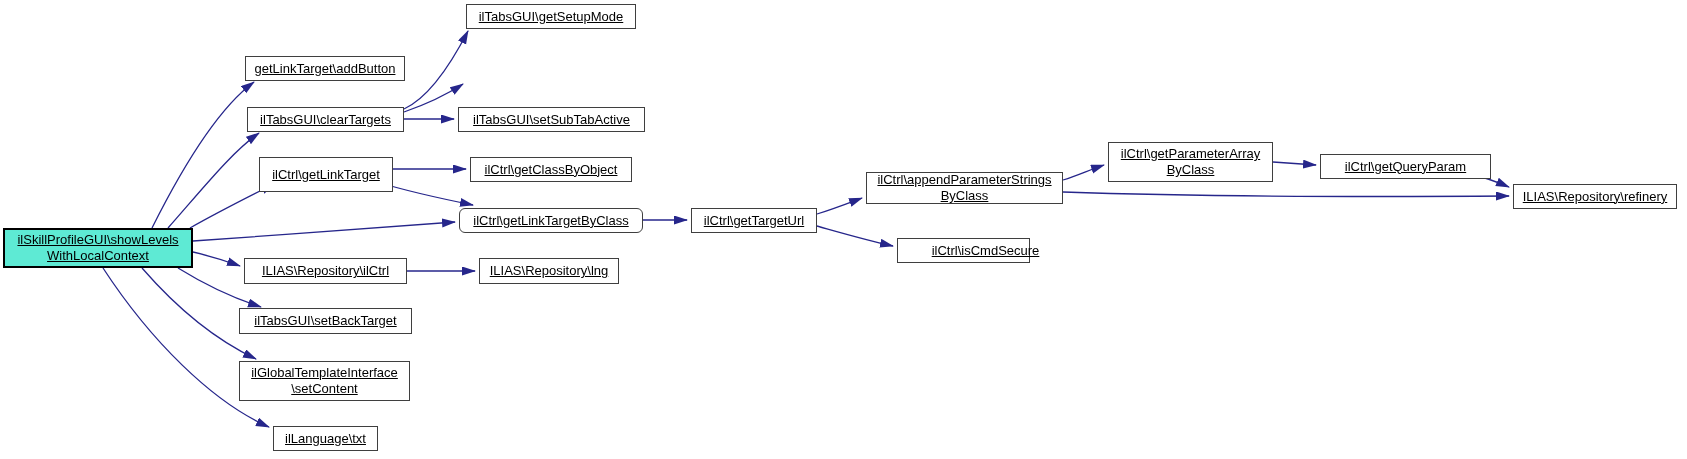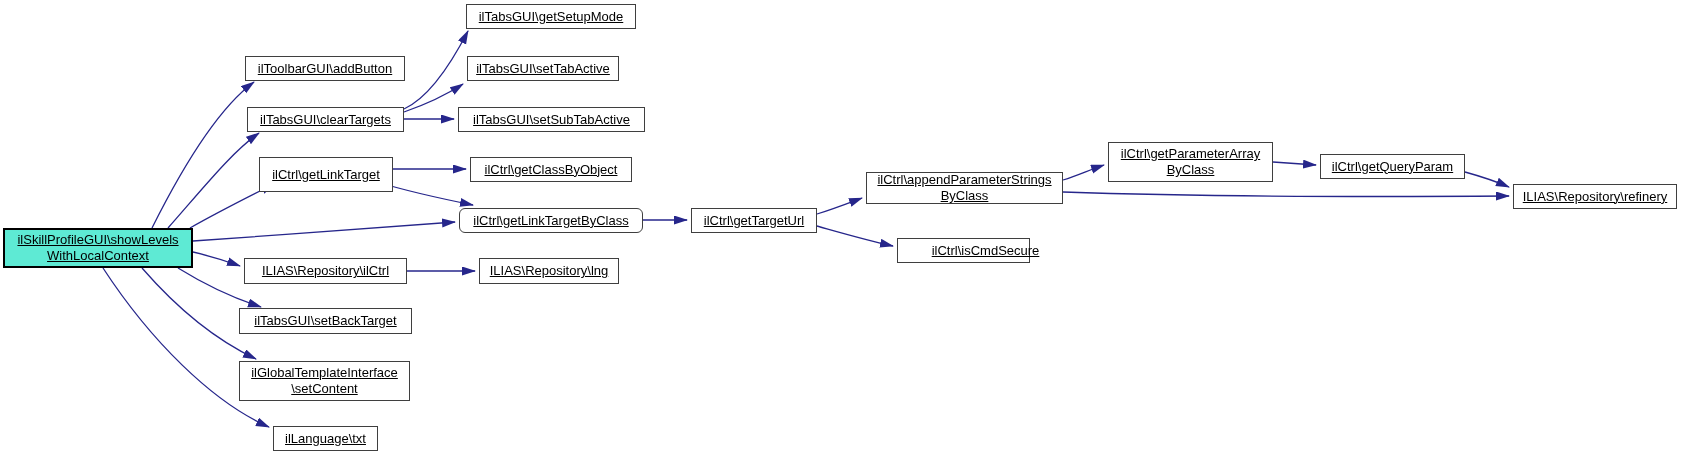--- a/index.html
+++ b/index.html
@@ -71,54 +71,53 @@
       <path d="M1063,192 C1210,197 1370,197 1509,196" marker-end="url(#arrow)"></path>
       <path d="M1273,162 L1316,165" marker-end="url(#arrow)"></path>
       <path d="M1465,172 C1483,177 1495,181 1509,187" marker-end="url(#arrow)"></path>
       <path d="M407,271 L475,271" marker-end="url(#arrow)"></path>
     </g>
   </svg>
 
   <div class="node highlight" style="left:3px; top:228px; width:190px; height:40px;">ilSkillProfileGUI\showLevels
 WithLocalContext</div>
 
-  <div class="node" style="left:245px; top:56px; width:160px; height:25px;">ilToolbarGUI\addButton</div>
+  <div class="node" style="left:245px; top:56px; width:160px; height:25px;">getLinkTarget\addButton</div>
 
   <div class="node" style="left:247px; top:107px; width:157px; height:25px;">ilTabsGUI\clearTargets</div>
 
   <div class="node" style="left:259px; top:157px; width:134px; height:35px;">ilCtrl\getLinkTarget</div>
 
   <div class="node" style="left:244px; top:258px; width:163px; height:26px;">ILIAS\Repository\ilCtrl</div>
 
   <div class="node" style="left:239px; top:308px; width:173px; height:26px;">ilTabsGUI\setBackTarget</div>
 
   <div class="node" style="left:239px; top:361px; width:171px; height:40px;">ilGlobalTemplateInterface
 \setContent</div>
 
   <div class="node" style="left:273px; top:426px; width:105px; height:25px;">ilLanguage\txt</div>
 
   <div class="node" style="left:466px; top:4px; width:170px; height:25px;">ilTabsGUI\getSetupMode</div>
 
-  <div class="node" style="left:467px; top:56px; width:152px; height:25px;">ilTabsGUI\setTabActive</div>
 
   <div class="node" style="left:458px; top:107px; width:187px; height:25px;">ilTabsGUI\setSubTabActive</div>
 
   <div class="node" style="left:470px; top:157px; width:162px; height:25px;">ilCtrl\getClassByObject</div>
 
   <div class="node" style="left:459px; top:208px; width:184px; height:25px;border-radius:6px;">ilCtrl\getLinkTargetByClass</div>
 
   <div class="node" style="left:479px; top:258px; width:140px; height:26px;">ILIAS\Repository\lng</div>
 
   <div class="node" style="left:691px; top:208px; width:126px; height:25px;">ilCtrl\getTargetUrl</div>
 
   <div class="node" style="left:866px; top:172px; width:197px; height:32px;">ilCtrl\appendParameterStrings
 ByClass</div>
 
   <div class="node" style="left:897px; top:238px; width:133px; height:25px;padding-left:44px;">ilCtrl\isCmdSecure</div>
 
   <div class="node" style="left:1108px; top:142px; width:165px; height:40px;">ilCtrl\getParameterArray
 ByClass</div>
 
-  <div class="node" style="left:1320px; top:154px; width:145px; height:25px;">ilCtrl\getQueryParam</div>
+  <div class="node" style="left:1320px; top:154px; width:171px; height:25px;">ilCtrl\getQueryParam</div>
 
   <div class="node" style="left:1513px; top:184px; width:164px; height:25px;">ILIAS\Repository\refinery</div>
 
 </div>
 
 </body></html>

